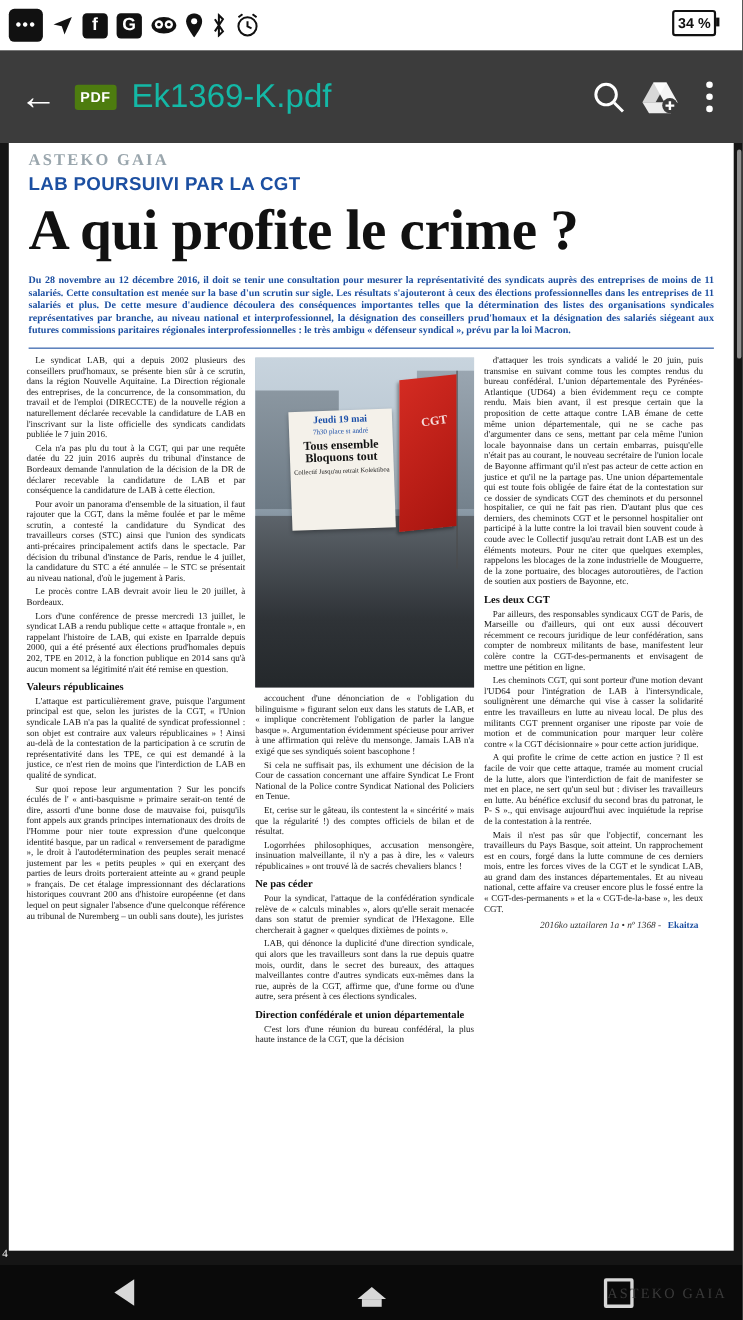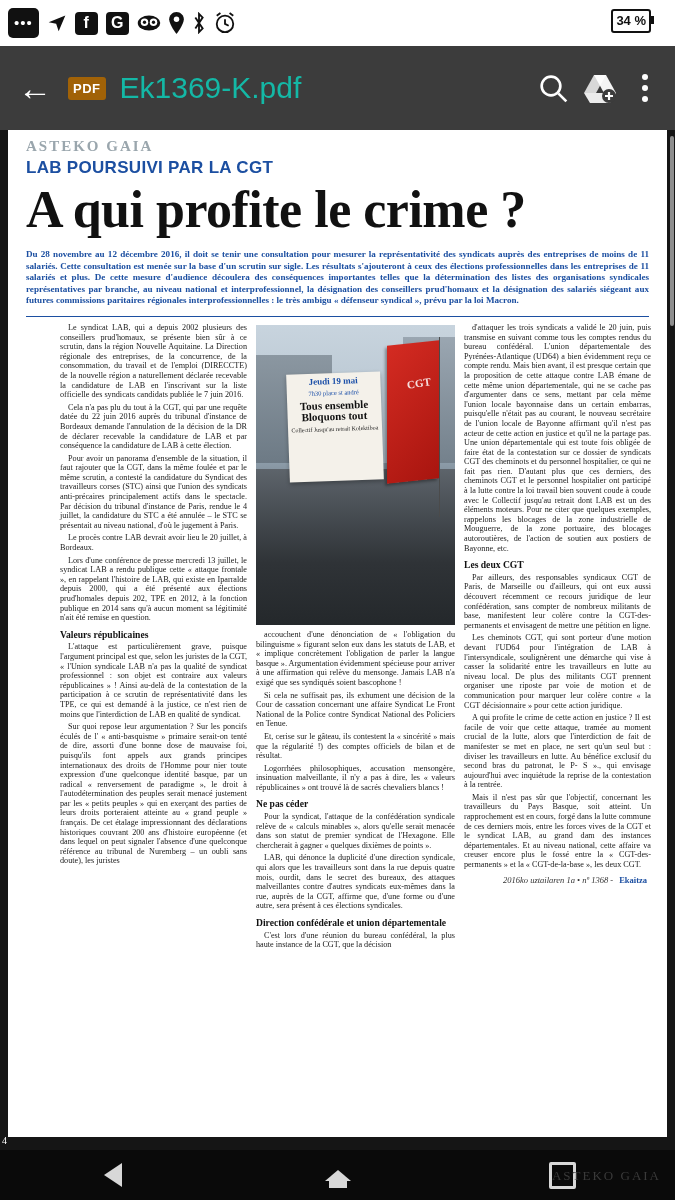--- a/index.html
+++ b/index.html
@@ -117,21 +117,21 @@
     gap: 14px;
   }
   .backarrow {
     color: #fff;
     font-size: 34px;
     line-height: 1;
     width: 38px;
     text-align: center;
   }
   .pdf-badge {
-    background: #a16207;
+    background: #4d7c0f;
     color: #fff;
     font-size: 13px;
     font-weight: bold;
     border-radius: 3px;
     padding: 4px 5px;
     letter-spacing: 0.5px;
   }
   .filename {
     color: #14b8a6;
     font-size: 30px;
@@ -205,21 +205,20 @@
   .rule {
     border: none;
     border-top: 1px solid #1c4fa1;
     margin: 4px 2px 6px 2px;
   }
 
   .cols {
     display: flex;
     gap: 9px;
     align-items: flex-start;
-    margin-left: 36px;
   }
   .col {
     width: 199px;
     font-family: "Liberation Serif", serif;
     font-size: 8.2px;
     line-height: 9.6px;
     text-align: justify;
     color: #1a1a1a;
     hyphens: auto;
   }

